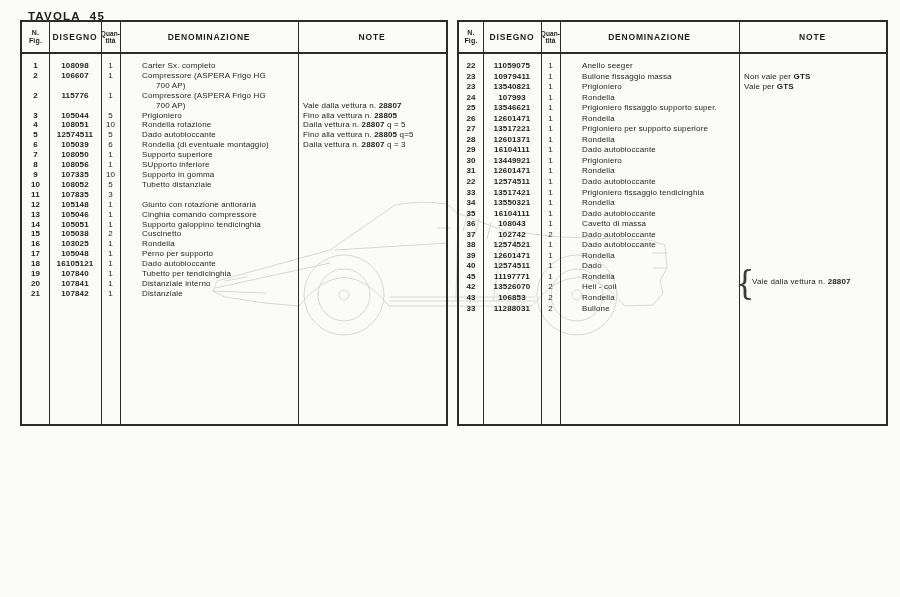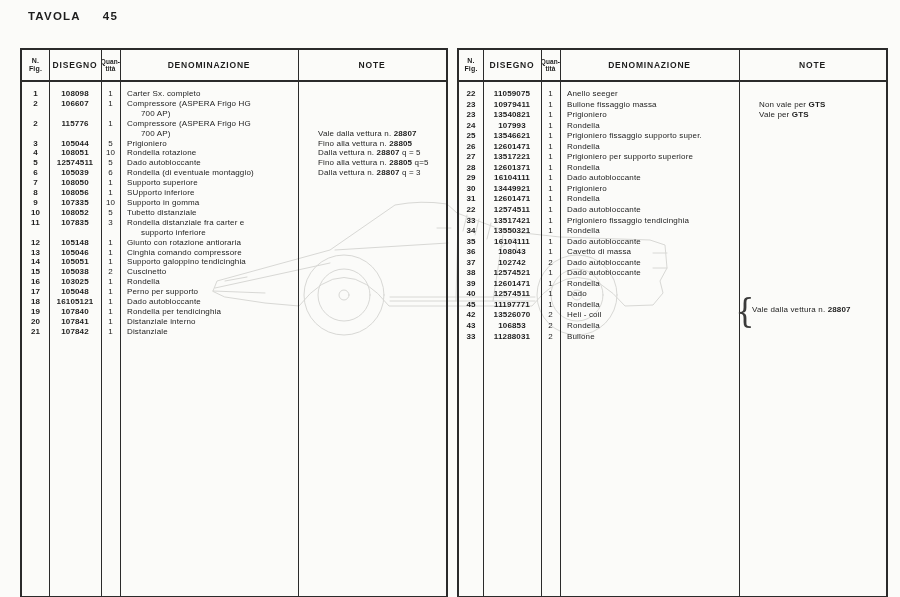--- a/index.html
+++ b/index.html
@@ -1,44 +1,44 @@
 <!DOCTYPE html>
 <html><head>
 <meta charset="utf-8">
 <style>
   html,body{margin:0;padding:0}
   body{width:900px;height:597px;position:relative;overflow:hidden;
        background:#fbfbf9;color:#1d1d1d;
        font-family:"Liberation Sans",sans-serif;}
-  .tavola{position:absolute;left:28px;top:10px;display:flex;gap:22px;
+  .tavola{position:absolute;left:28px;top:10px;display:flex;gap:9px;
           font-weight:700;font-size:11.5px;letter-spacing:1.2px;z-index:2}
   .watermark{position:absolute;left:205px;top:193px;z-index:0}
-  .ptable{position:absolute;top:48px;height:550px;border:2px solid #2b2b2b;
+  .ptable{position:absolute;top:20px;height:406px;border:2px solid #2b2b2b;
           box-sizing:border-box;z-index:1;background:transparent}
   .t-left{left:20px;width:428px}
   .t-right{left:457px;width:431px}
   .thead{display:grid;height:32px;border-bottom:2px solid #2b2b2b;box-sizing:border-box}
   .t-left .thead,.t-left .prow{grid-template-columns:27px 52px 19px 178px 1fr}
   .t-right .thead,.t-right .prow{grid-template-columns:24px 58px 19px 179px 1fr}
   .hcell{display:flex;flex-direction:column;align-items:center;justify-content:center;
          font-weight:700;text-align:center}
   .h-fig{font-size:7px;line-height:8px;letter-spacing:.2px}
   .h-qty{font-size:6.5px;line-height:7.5px;letter-spacing:.1px}
   .h-dis,.h-den,.h-note{font-size:8.5px;letter-spacing:.8px}
   .vline{position:absolute;top:0;bottom:0;width:1px;background:#2b2b2b}
   .tbody{position:relative;padding-top:7px}
   .prow{display:grid}
   .cell{font-size:8px;letter-spacing:.15px}
   .t-left .ln,.t-left .cell{line-height:9.9px;min-height:9.9px}
   .t-right .ln,.t-right .cell{line-height:10.55px;min-height:10.55px}
   .c-fig,.c-dis{text-align:center;font-weight:700}
   .c-qty{text-align:center}
-  .c-den{padding-left:7px}
+  .c-den{padding-left:22px}
   .c-den .cont{padding-left:14px}
-  .c-note{padding-left:20px}
+  .c-note{padding-left:5px}
   b{font-weight:700}
   .group-note{position:absolute;left:293px;top:255px;font-size:8px;letter-spacing:.15px}
   .group-brace{position:absolute;left:276px;top:242px;font-size:31px;line-height:36px;
                font-family:"DejaVu Serif",serif;color:#3a3a3a;transform:scaleY(1.08)}
   svg path,svg circle{fill:none;stroke:#d8d8d5;stroke-width:1;stroke-linejoin:round;stroke-linecap:round}
 </style>
 </head>
 <body>
 
 <div class="tavola">
@@ -194,24 +194,20 @@
         <div class="cell c-qty">5</div>
         <div class="cell c-den">
           <div class="ln">Tubetto distanziale</div>
         </div>
         <div class="cell c-note"></div>
       </div>
       <div class="prow">
         <div class="cell c-fig">11</div>
         <div class="cell c-dis">107835</div>
         <div class="cell c-qty">3</div>
-        <div class="cell c-den">
-          <div class="ln">Rondella distanziale fra carter e</div>
-          <div class="ln cont">supporto inferiore</div>
-        </div>
         <div class="cell c-note"></div>
       </div>
       <div class="prow">
         <div class="cell c-fig">12</div>
         <div class="cell c-dis">105148</div>
         <div class="cell c-qty">1</div>
         <div class="cell c-den">
           <div class="ln">Giunto con rotazione antioraria</div>
         </div>
         <div class="cell c-note"></div>
@@ -268,21 +264,21 @@
         <div class="cell c-den">
           <div class="ln">Dado autobloccante</div>
         </div>
         <div class="cell c-note"></div>
       </div>
       <div class="prow">
         <div class="cell c-fig">19</div>
         <div class="cell c-dis">107840</div>
         <div class="cell c-qty">1</div>
         <div class="cell c-den">
-          <div class="ln">Rondella per tendicinghia</div>
+          <div class="ln">Tubetto per tendicinghia</div>
         </div>
         <div class="cell c-note"></div>
       </div>
       <div class="prow">
         <div class="cell c-fig">20</div>
         <div class="cell c-dis">107841</div>
         <div class="cell c-qty">1</div>
         <div class="cell c-den">
           <div class="ln">Distanziale interno</div>
         </div>

